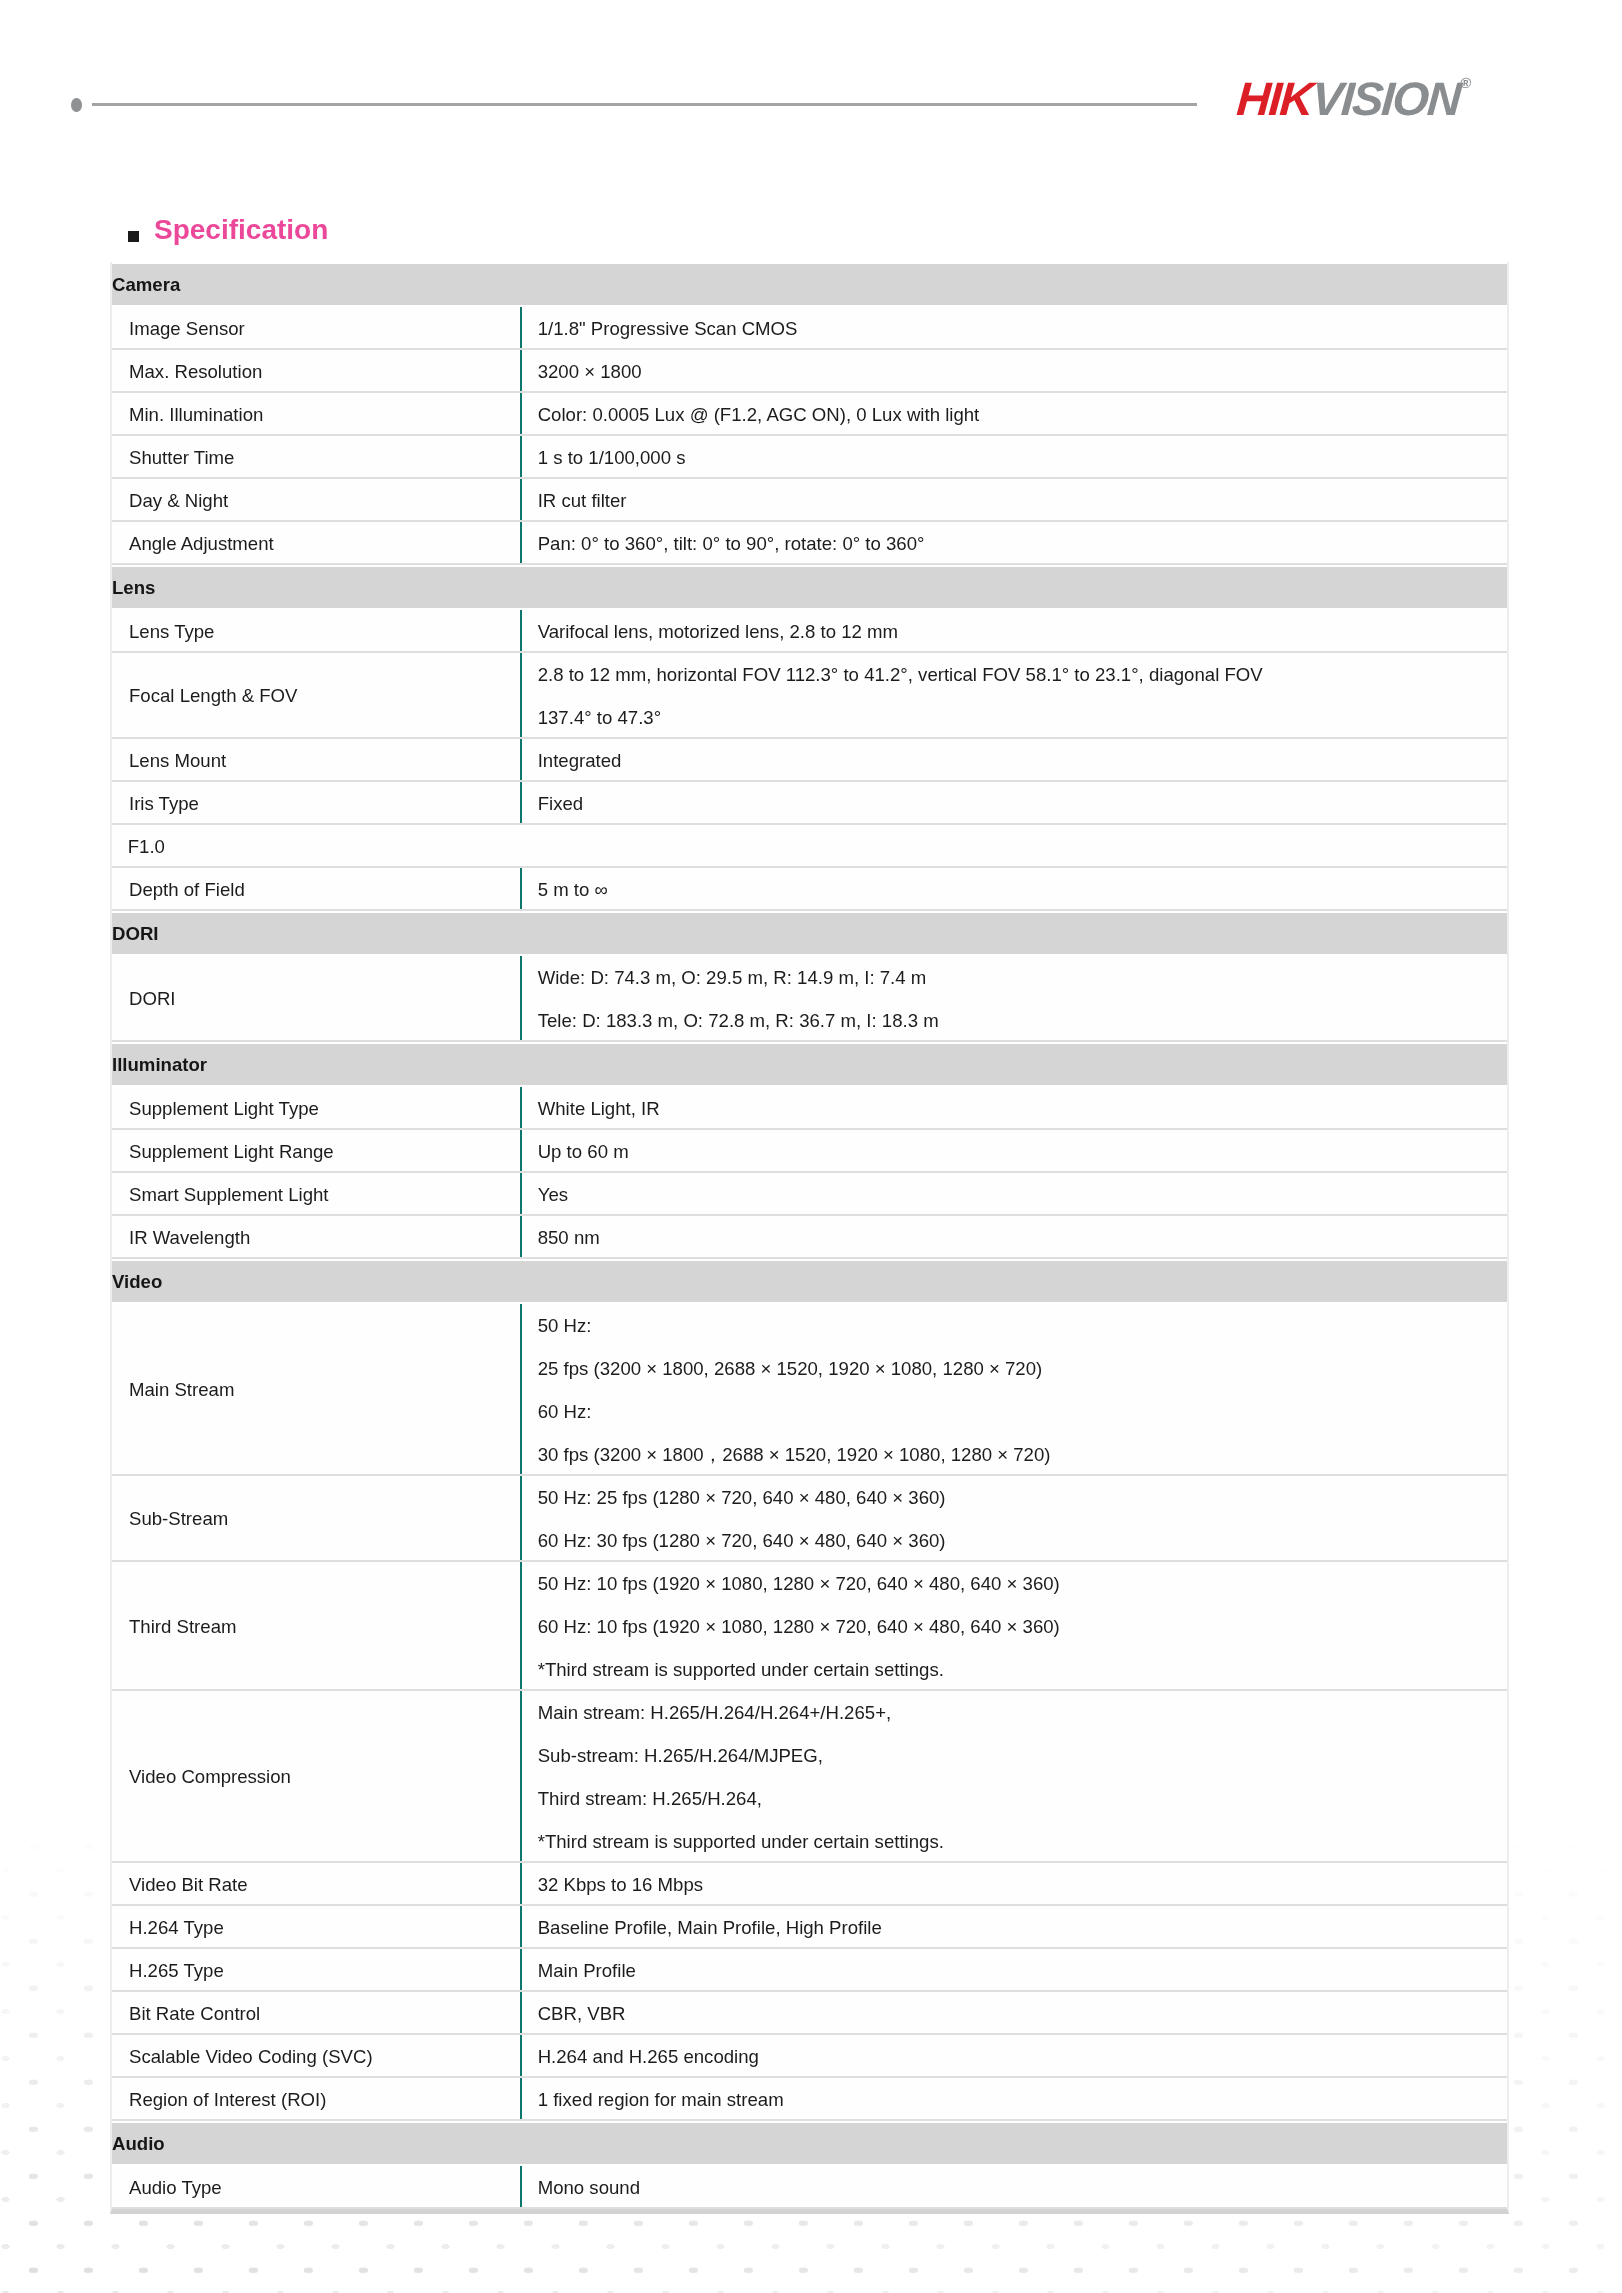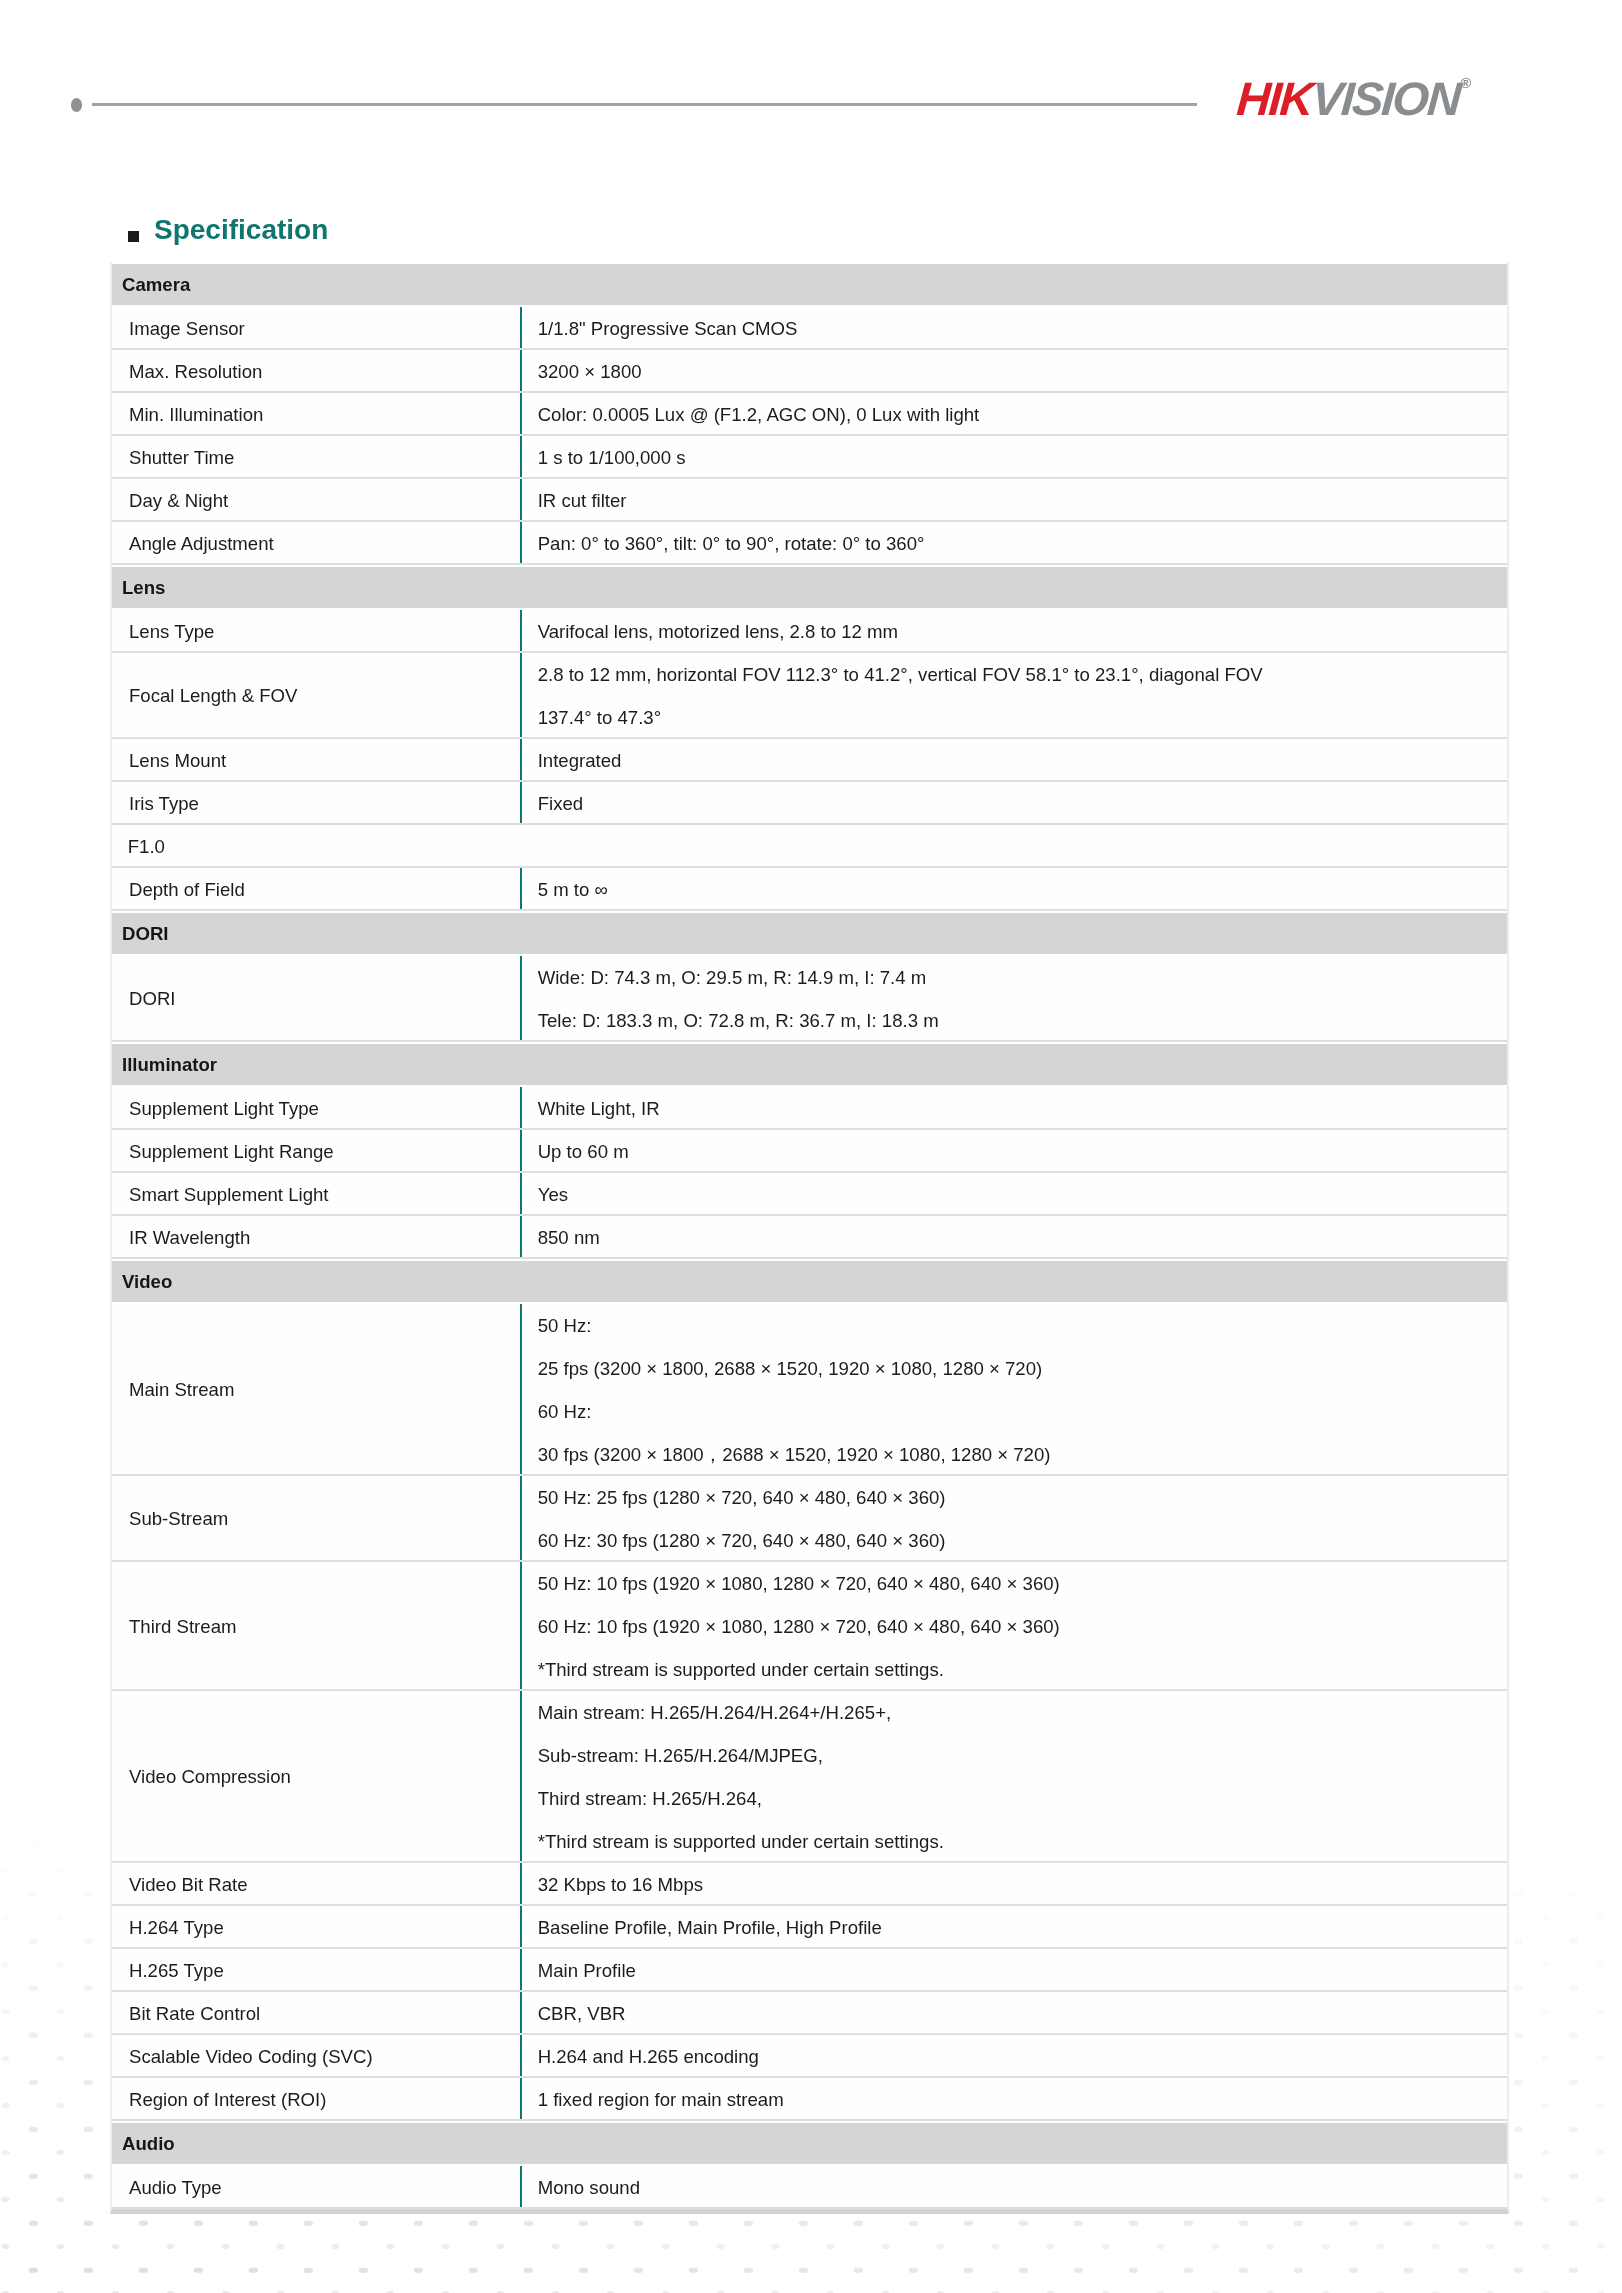--- a/index.html
+++ b/index.html
@@ -34,41 +34,41 @@
     font-size:14.7px;color:var(--logo-gray,#8a8d90);
     vertical-align:27.4px;letter-spacing:0;font-style:normal;
   }
   
   .title-bullet{
     position:absolute;left:128px;top:231px;
     width:10.8px;height:10.8px;background:#1a1a1a;
   }
   .page-title{
     position:absolute;left:154px;top:214px;margin:0;
-    font-size:28px;font-weight:bold;color:#0f766e;
+    font-size:28px;font-weight:bold;color:#ec4899;
     font-family:"Liberation Sans", sans-serif;
   }
   
   .spec-table{
     position:absolute;left:110px;top:262px;
     width:1399px;
     z-index:2;
     border-left:2px solid #ededed;
     border-right:2px solid #ededed;
     border-bottom:5.9px solid #d2d2d2;
     box-sizing:border-box;
     font-size:18.6px;
   }
   .sec-header{
     height:45px;box-sizing:border-box;
     background:var(--header-bg,#d5d5d5);
     border-top:2px solid #ffffff;
     border-bottom:2px solid #ffffff;
     display:flex;align-items:center;
-    padding-left:10px;
+    padding-left:0;
     font-weight:bold;color:#161616;
   }
   .spec-row{
     position:relative;
     display:flex;background:#fefefe;
   }
   .spec-row::after{
     content:"";position:absolute;left:0;right:0;bottom:0;height:2px;
     background:#dedede;
   }

